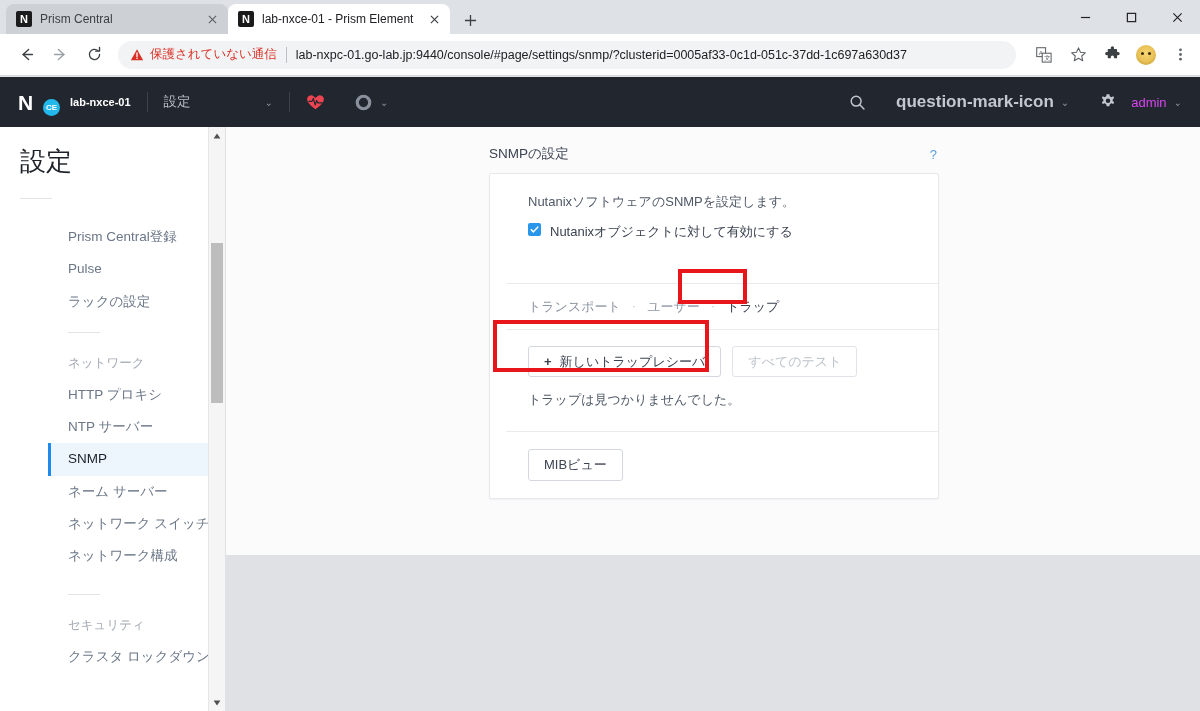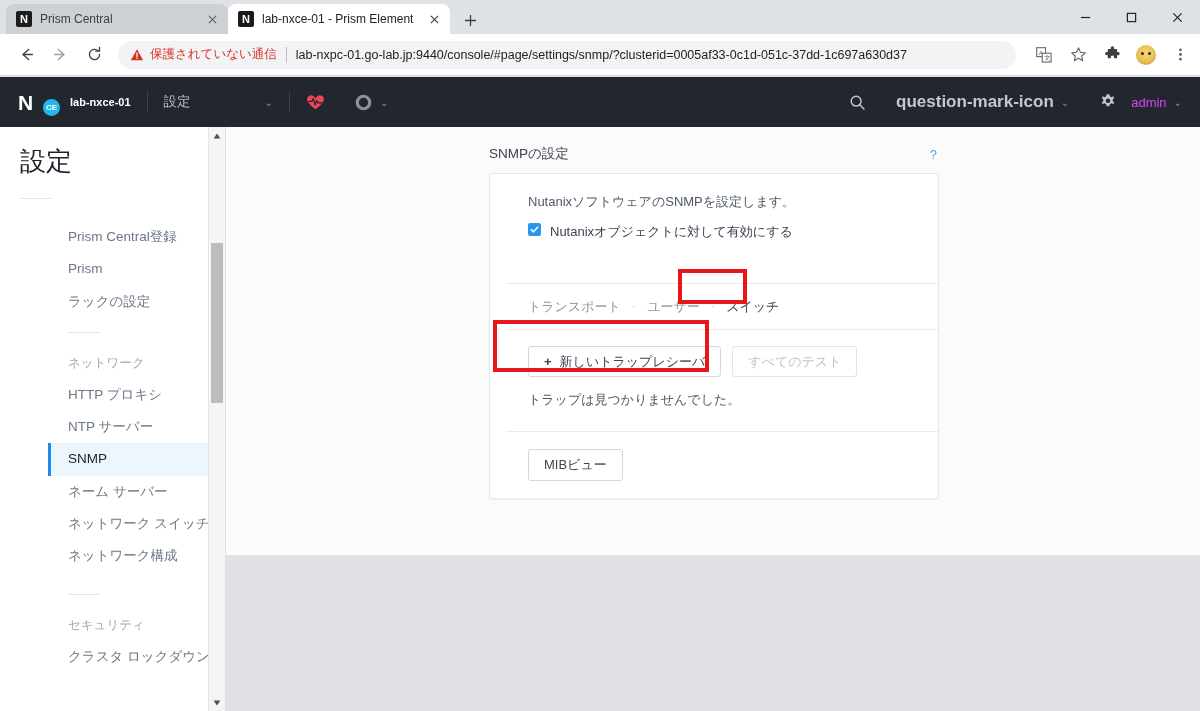--- a/index.html
+++ b/index.html
@@ -370,21 +370,21 @@
 
   <div class="sidebar">
     <div class="sidebar-title">設定</div>
     <div class="sb-divider"></div>
 
     <div class="sb-scrollarea">
       <div class="sb-list">
 
         <div class="sb-item" style="color:#8e97a3;">&nbsp;</div>
         <div class="sb-item">Prism Central登録</div>
-        <div class="sb-item">Prism</div>
+        <div class="sb-item">Pulse</div>
         <div class="sb-item">ラックの設定</div>
 
         <div class="sb-rule"></div>
         <div class="sb-group-label">ネットワーク</div>
 
         <div class="sb-item">HTTP プロキシ</div>
         <div class="sb-item">NTP サーバー</div>
         <div class="sb-item active">SNMP</div>
         <div class="sb-item">ネーム サーバー</div>
         <div class="sb-item">ネットワーク スイッチ</div>
@@ -433,21 +433,21 @@
           </div>
         </div>
 
         <div class="divider"></div>
 
         <div class="tabs-row">
           <span class="ctab">トランスポート</span>
           <span class="ctab-dot">·</span>
           <span class="ctab">ユーザー</span>
           <span class="ctab-dot">·</span>
-          <span class="ctab active">スイッチ</span>
+          <span class="ctab active">トラップ</span>
         </div>
 
         <div class="divider"></div>
 
         <div class="btn-row">
           <button class="btn plus">
             <span class="plus-sign">+</span>
             <span>新しいトラップレシーバ</span>
           </button>
           <button class="btn disabled" style="margin-left:11px;">すべてのテスト</button>

